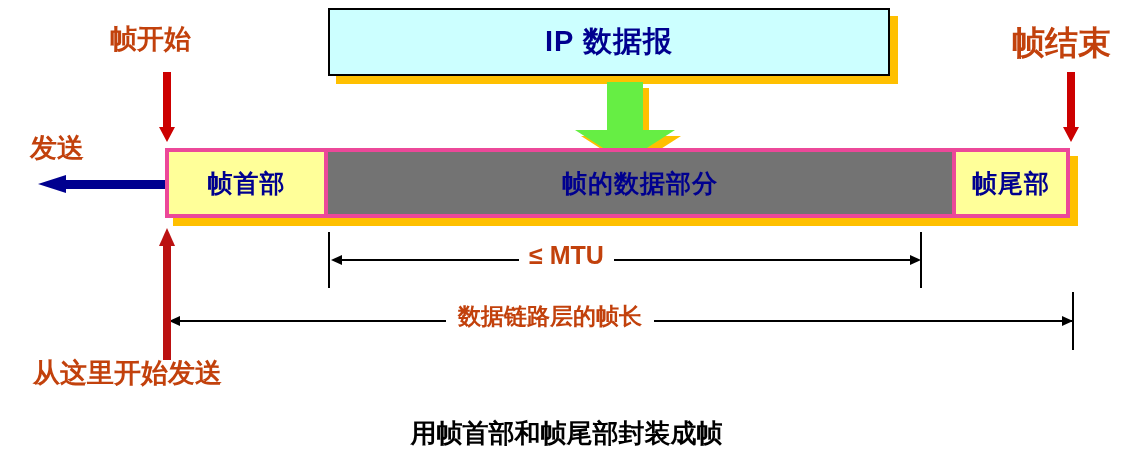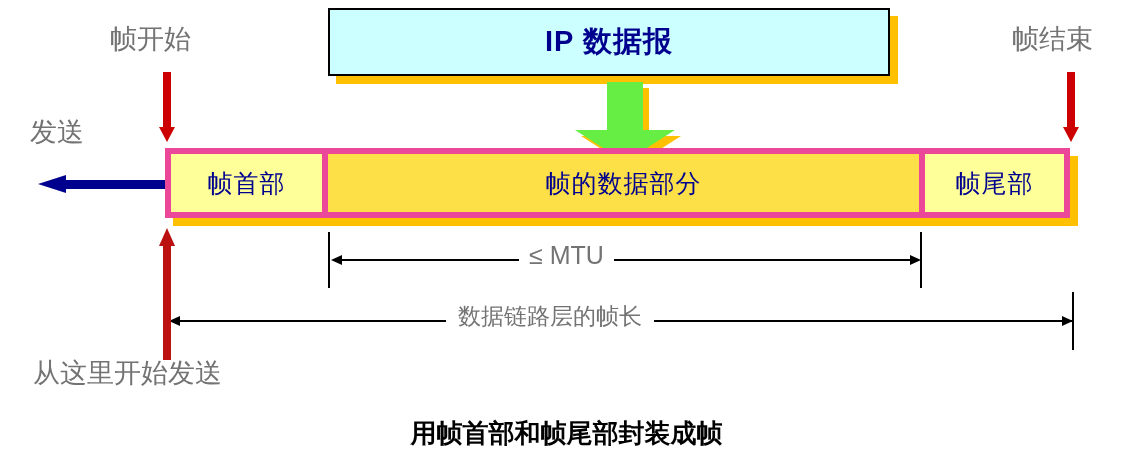--- a/index.html
+++ b/index.html
@@ -9,22 +9,22 @@
     font-family:"Liberation Sans","DejaVu Sans",sans-serif;
     position:relative;
     overflow:hidden;
   }
   .stage{position:absolute;left:0;top:0;width:1133px;height:471px;}
   .abs{position:absolute;}
 
   
   .lbl{
     position:absolute;
-    color:#737373;
-    font-weight:normal;
+    color:#c2410c;
+    font-weight:bold;
     white-space:nowrap;
     line-height:1;
   }
   .lbl-black{color:#000000;}
 
   
   #ip-datagram-box{
     left:328px;top:8px;width:562px;height:68px;
     background:#ccffff;
     border:2px solid #000000;
@@ -40,28 +40,28 @@
 
   
   #frame-bar{
     left:165px;top:148px;width:905px;height:70px;
     box-sizing:border-box;
     display:flex;
     box-shadow:8px 8px 0 0 #ffc000;
   }
   .seg{
     box-sizing:border-box;
-    border:6px solid #ec4899;
+    border:4px solid #ec4899;
     display:flex;align-items:center;justify-content:center;
-    color:#00008f;font-weight:normal;font-size:25px;
+    color:#00008f;font-weight:bold;font-size:25px;
     letter-spacing:1px;
   }
   #frame-header-seg{width:163px;background:#ffff99;}
-  #frame-data-seg{flex:1;background:#fde047;border-left:none;border-right:none;}
-  #frame-trailer-seg{width:151px;background:#ffff99;align-items:center;}
+  #frame-data-seg{flex:1;background:#737373;border-left:none;border-right:none;}
+  #frame-trailer-seg{width:118px;background:#ffff99;align-items:center;}
 
   
   #green-arrow-wrap{
     left:575px;top:82px;width:112px;height:86px;
   }
   #green-arrow-shadow{
     position:absolute;left:6px;top:6px;width:100px;height:80px;
     background:#ffc000;
     clip-path:polygon(32% 0,68% 0,68% 60%,100% 60%,50% 100%,0 60%,32% 60%);
   }
@@ -125,22 +125,22 @@
 
   #mtu-label{
     left:519px;top:243px;font-size:25px;background:#ffffff;padding:0 10px;
   }
   #frame-length-label{
     left:446px;top:305px;font-size:23px;background:#ffffff;padding:0 12px;
   }
 
   
   #frame-start-label{left:110px;top:26px;font-size:27px;}
-  #frame-end-label{left:1012px;top:26px;font-size:27px;}
-  #send-label{left:30px;top:119px;font-size:27px;}
+  #frame-end-label{left:1012px;top:26px;font-size:33px;}
+  #send-label{left:30px;top:135px;font-size:27px;}
   #start-here-label{left:33px;top:360px;font-size:27px;}
   #caption{
     left:0;top:420px;width:1133px;text-align:center;
     font-size:26px;color:#000000;font-weight:bold;
   }
 </style>
 </head>
 <body>
 
 <div class="stage">

